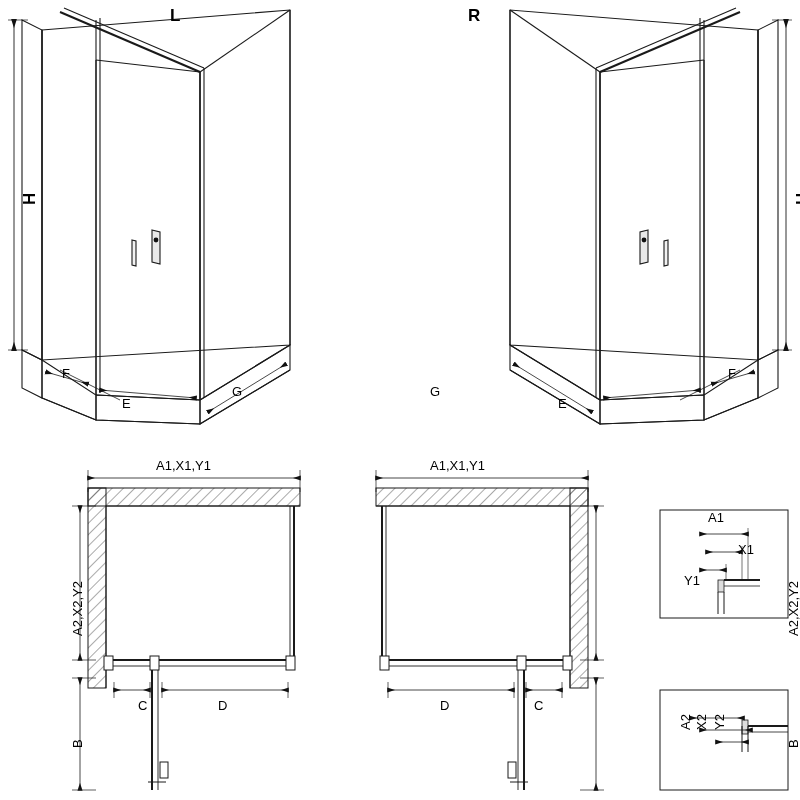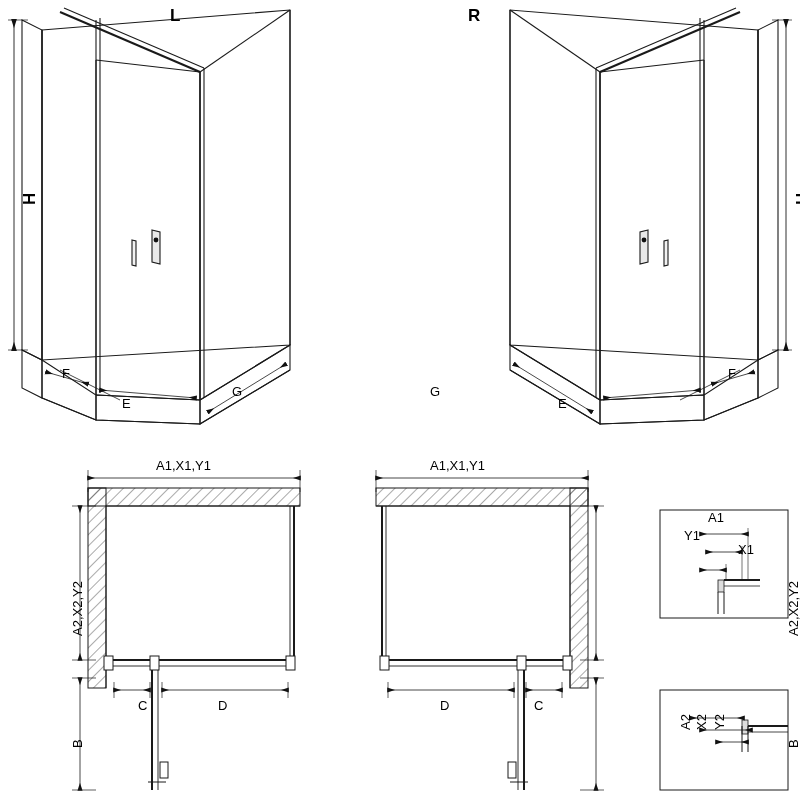--- a/index.html
+++ b/index.html
@@ -232,19 +232,19 @@
   <div class="lbl" style="left:218px;top:698px;">D</div>
 
   <div class="lbl" style="left:430px;top:458px;">A1,X1,Y1</div>
   <div class="lbl rot" style="left:786px;top:636px;">A2,X2,Y2</div>
   <div class="lbl rot" style="left:786px;top:748px;">B</div>
   <div class="lbl" style="left:440px;top:698px;">D</div>
   <div class="lbl" style="left:534px;top:698px;">C</div>
 
   <div class="lbl" style="left:708px;top:510px;">A1</div>
   <div class="lbl" style="left:714px;top:542px;margin-left:24px;">X1</div>
-  <div class="lbl" style="left:684px;top:528px;">Y1</div>
+  <div class="lbl" style="left:684px;top:573px;">Y1</div>
 
   <div class="lbl rot" style="left:678px;top:730px;">A2</div>
   <div class="lbl rot" style="left:694px;top:730px;">X2</div>
   <div class="lbl rot" style="left:712px;top:730px;">Y2</div>
 
 </div>
 
 </body></html>

